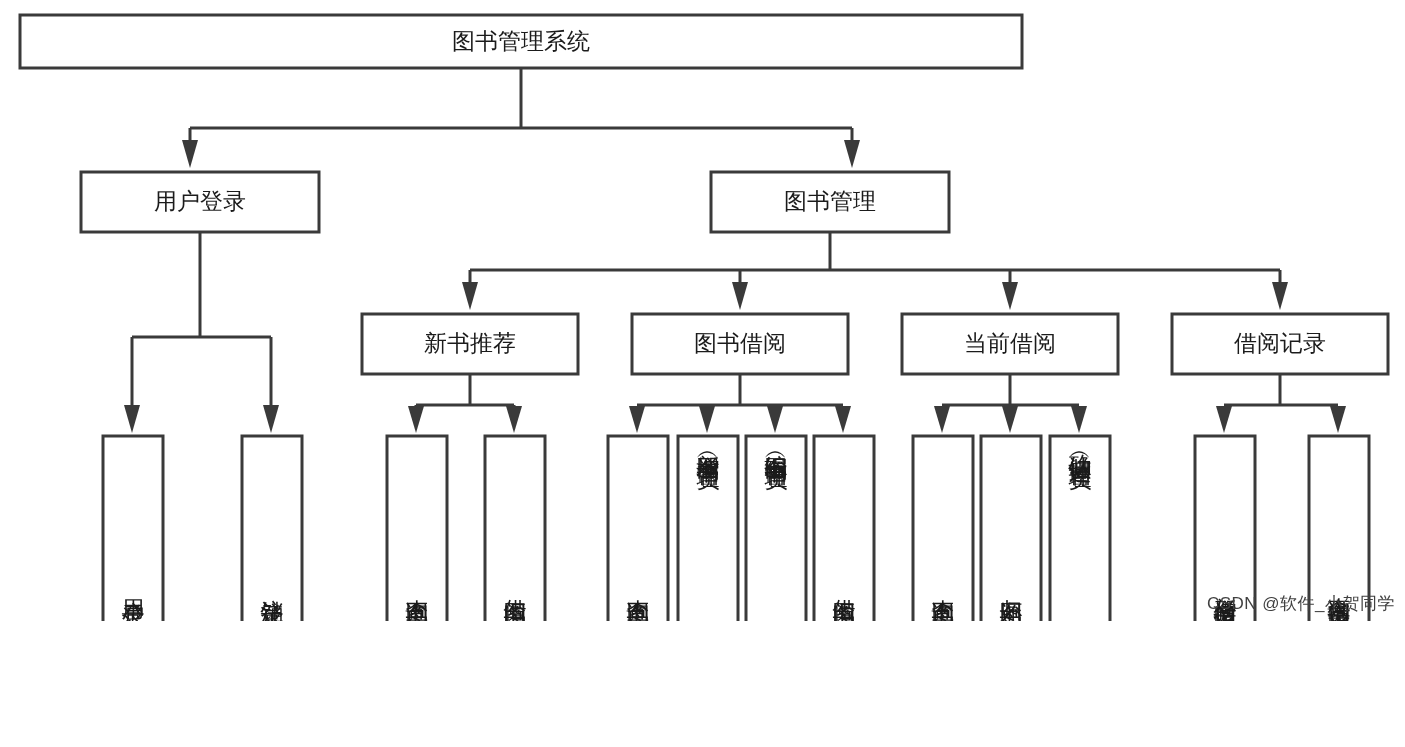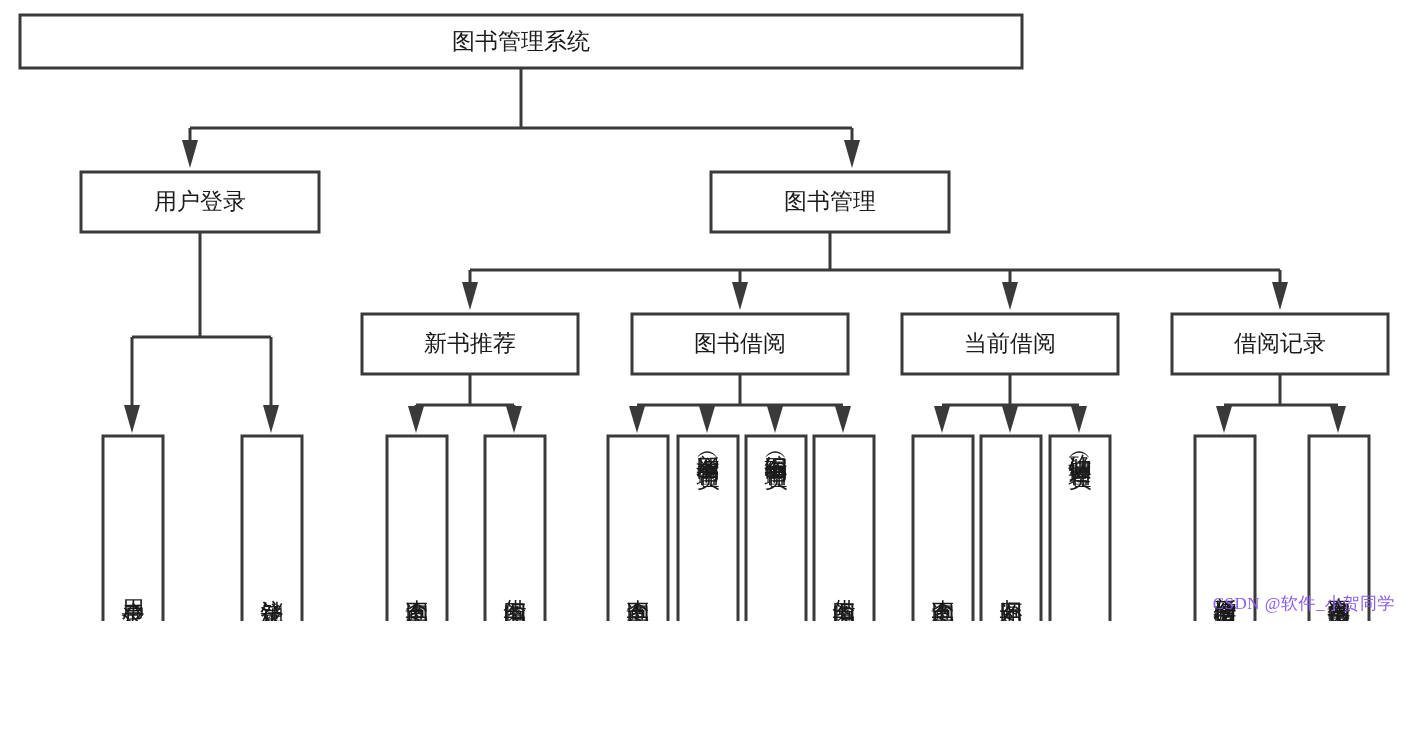--- a/index.html
+++ b/index.html
@@ -67,23 +67,23 @@
     line-height: 1.18;
     letter-spacing: 2px;
     color: #1b1b1b;
     white-space: nowrap;
     text-align: center;
   }
   .watermark {
     position: absolute;
     right: 10px;
     bottom: 6px;
-    font-family: Liberation Serif, serif;
+    font-family: Liberation Sans, sans-serif;
     font-size: 17px;
-    color: #8b5cf6;
+    color: #404040;
     letter-spacing: 0.5px;
     white-space: nowrap;
     pointer-events: none;
     text-align: center;
   }
 </style>
 </head>
 <body>
 
 <div id="diagram-root">

